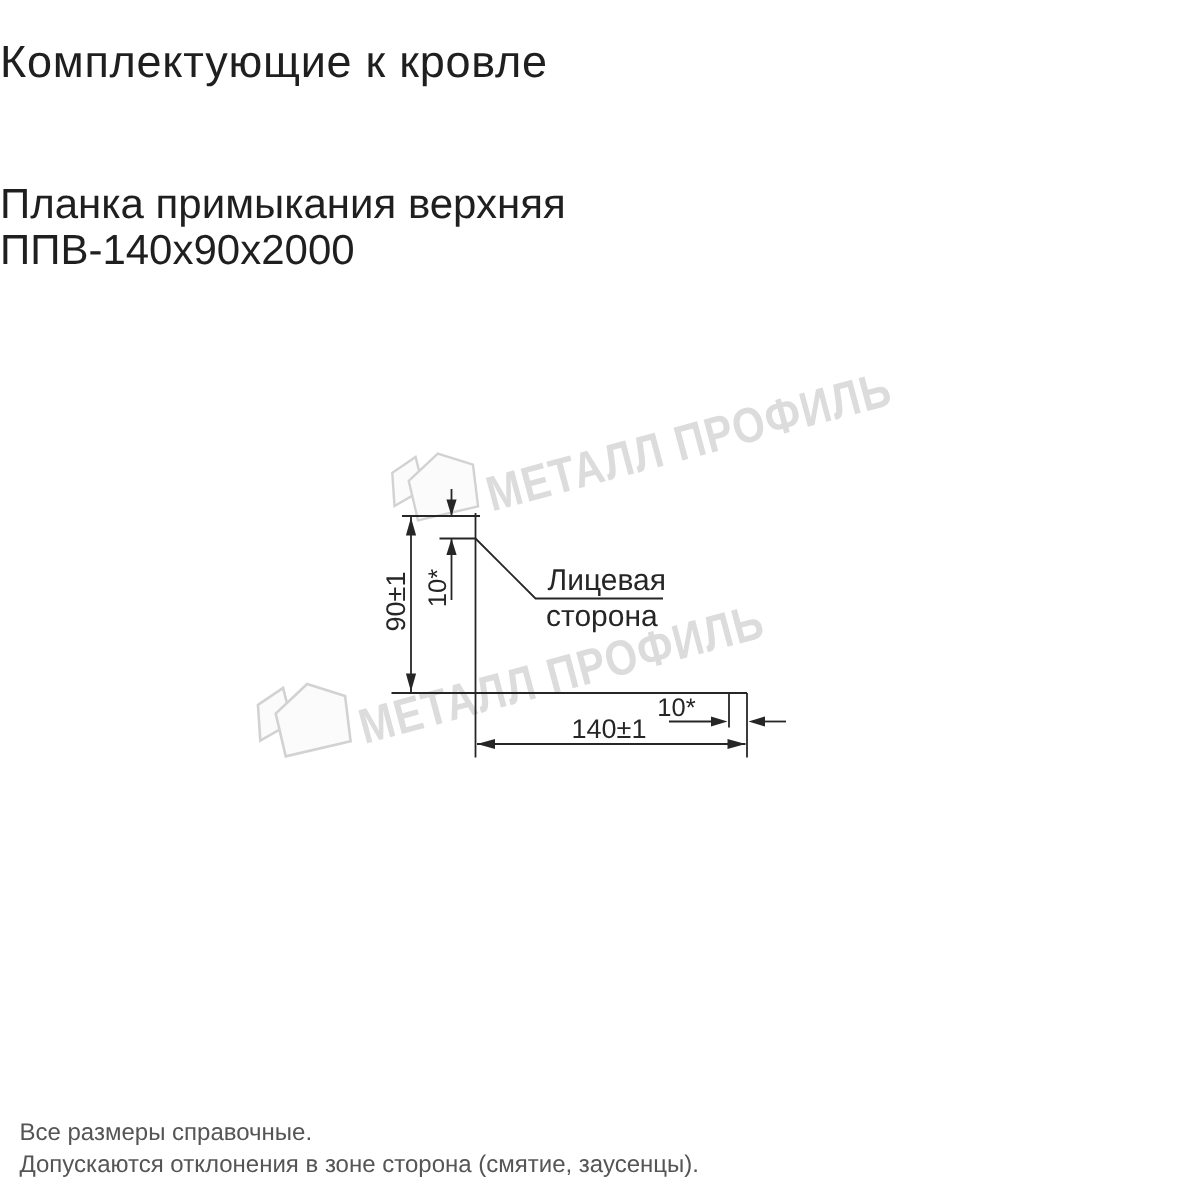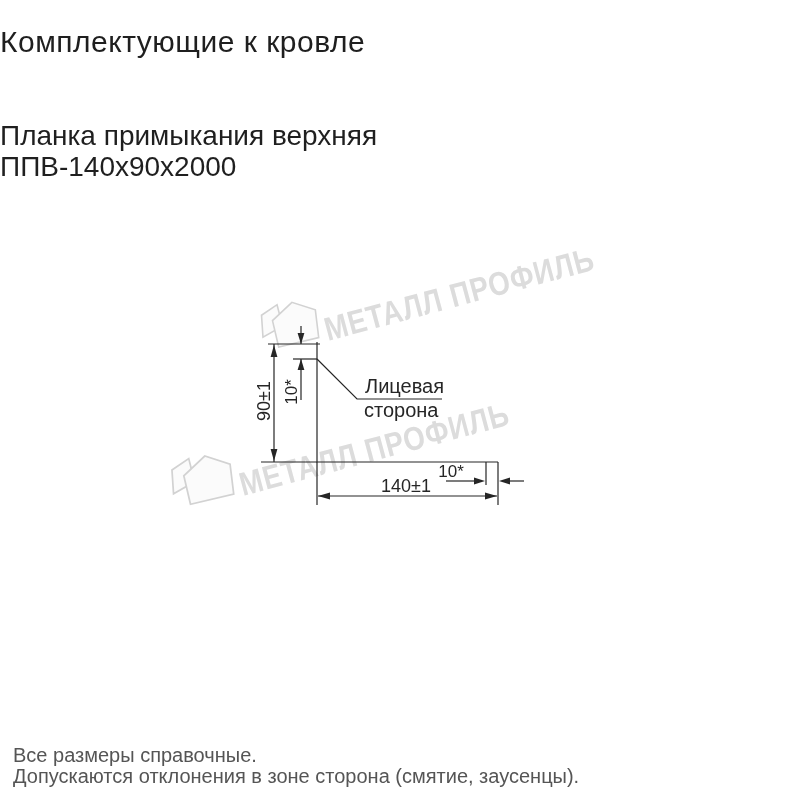--- a/index.html
+++ b/index.html
@@ -18,21 +18,21 @@
   .diagram-svg{position:absolute;top:0;left:0;}
   .dwg{stroke:#262626;stroke-width:1.2;fill:none;}
   .dwg-fill{fill:#262626;stroke:none;}
   .dim-text{font-size:18px;fill:#262626;}
   .dim-text-sm{font-size:17px;fill:#262626;}
   .label-text{font-size:20px;fill:#262626;}
   .wm-text{font-size:33px;font-weight:bold;fill:#dcdcdc;letter-spacing:1px;}
   .wm-shape{stroke:#d2d2d2;stroke-width:1.6;fill:#fbfbfb;}
   .footer{
     position:absolute;left:13px;top:745px;width:760px;
-    font-size:20px;line-height:21px;color:#555555;
+    font-size:16px;line-height:21px;color:#555555;
   }
 </style>
 </head>
 <body>
 
 <div class="page">
 
   <div class="title">Комплектующие к кровле</div>
 
   <div class="subtitle">

